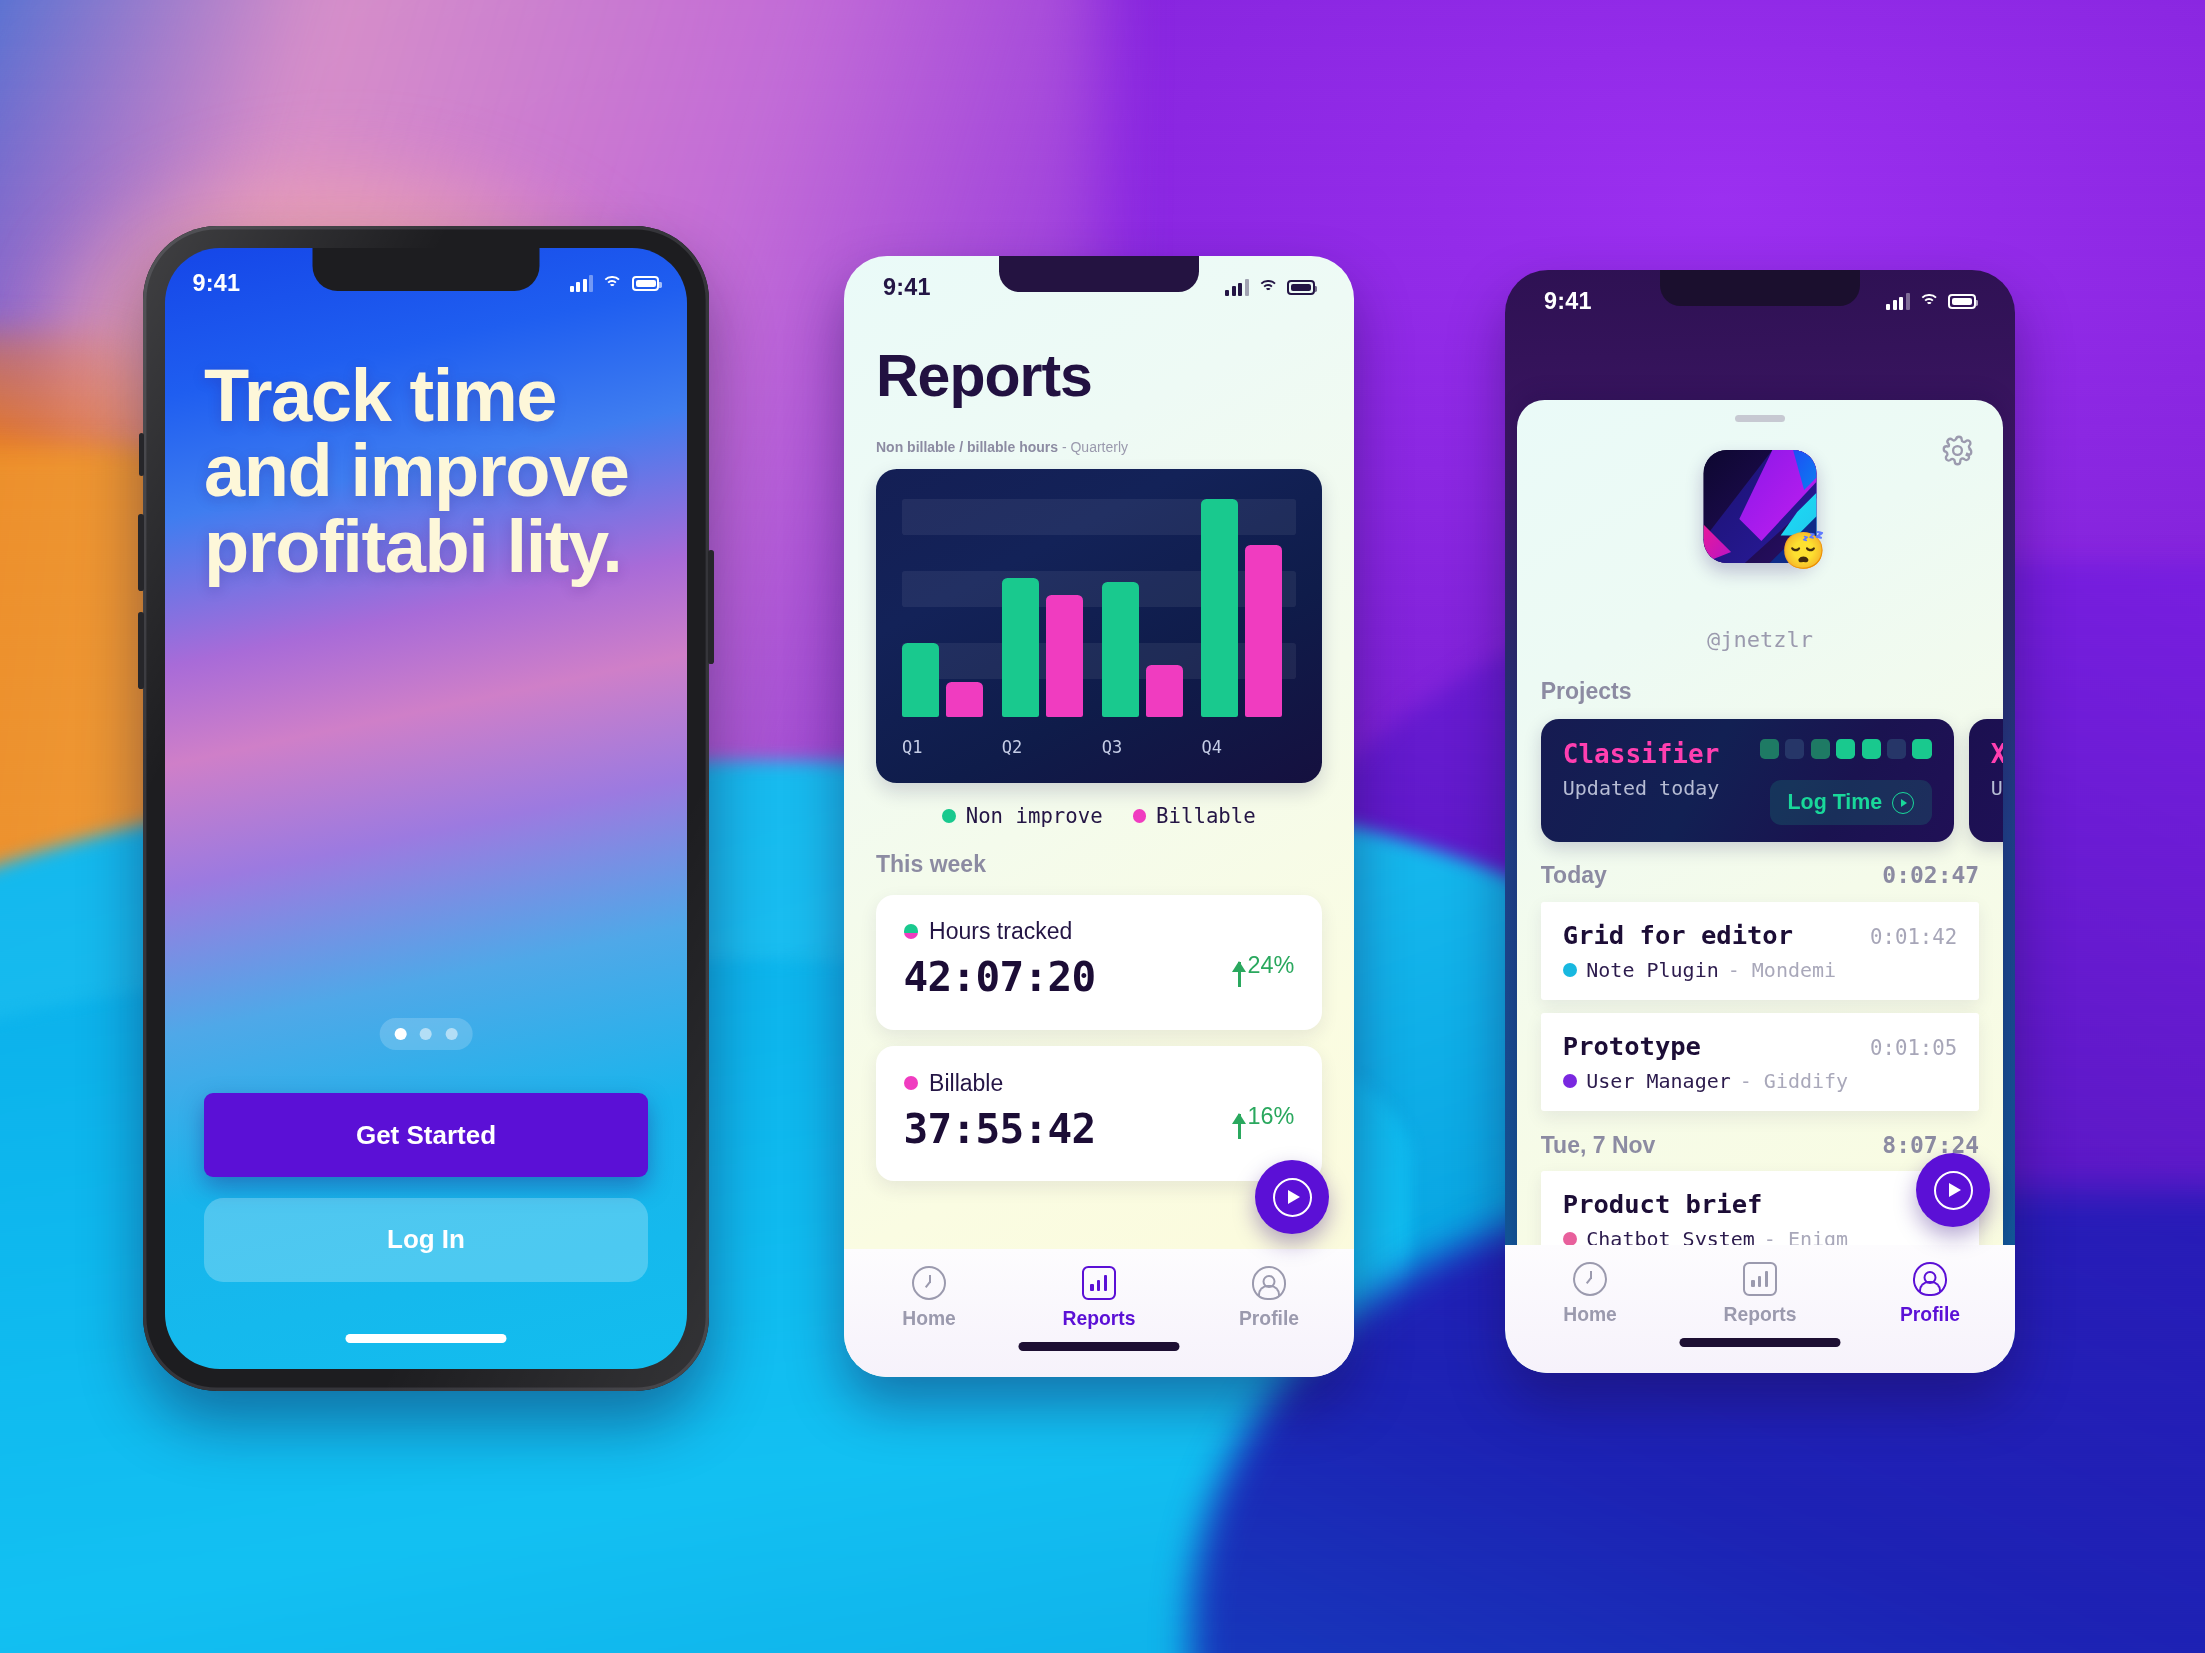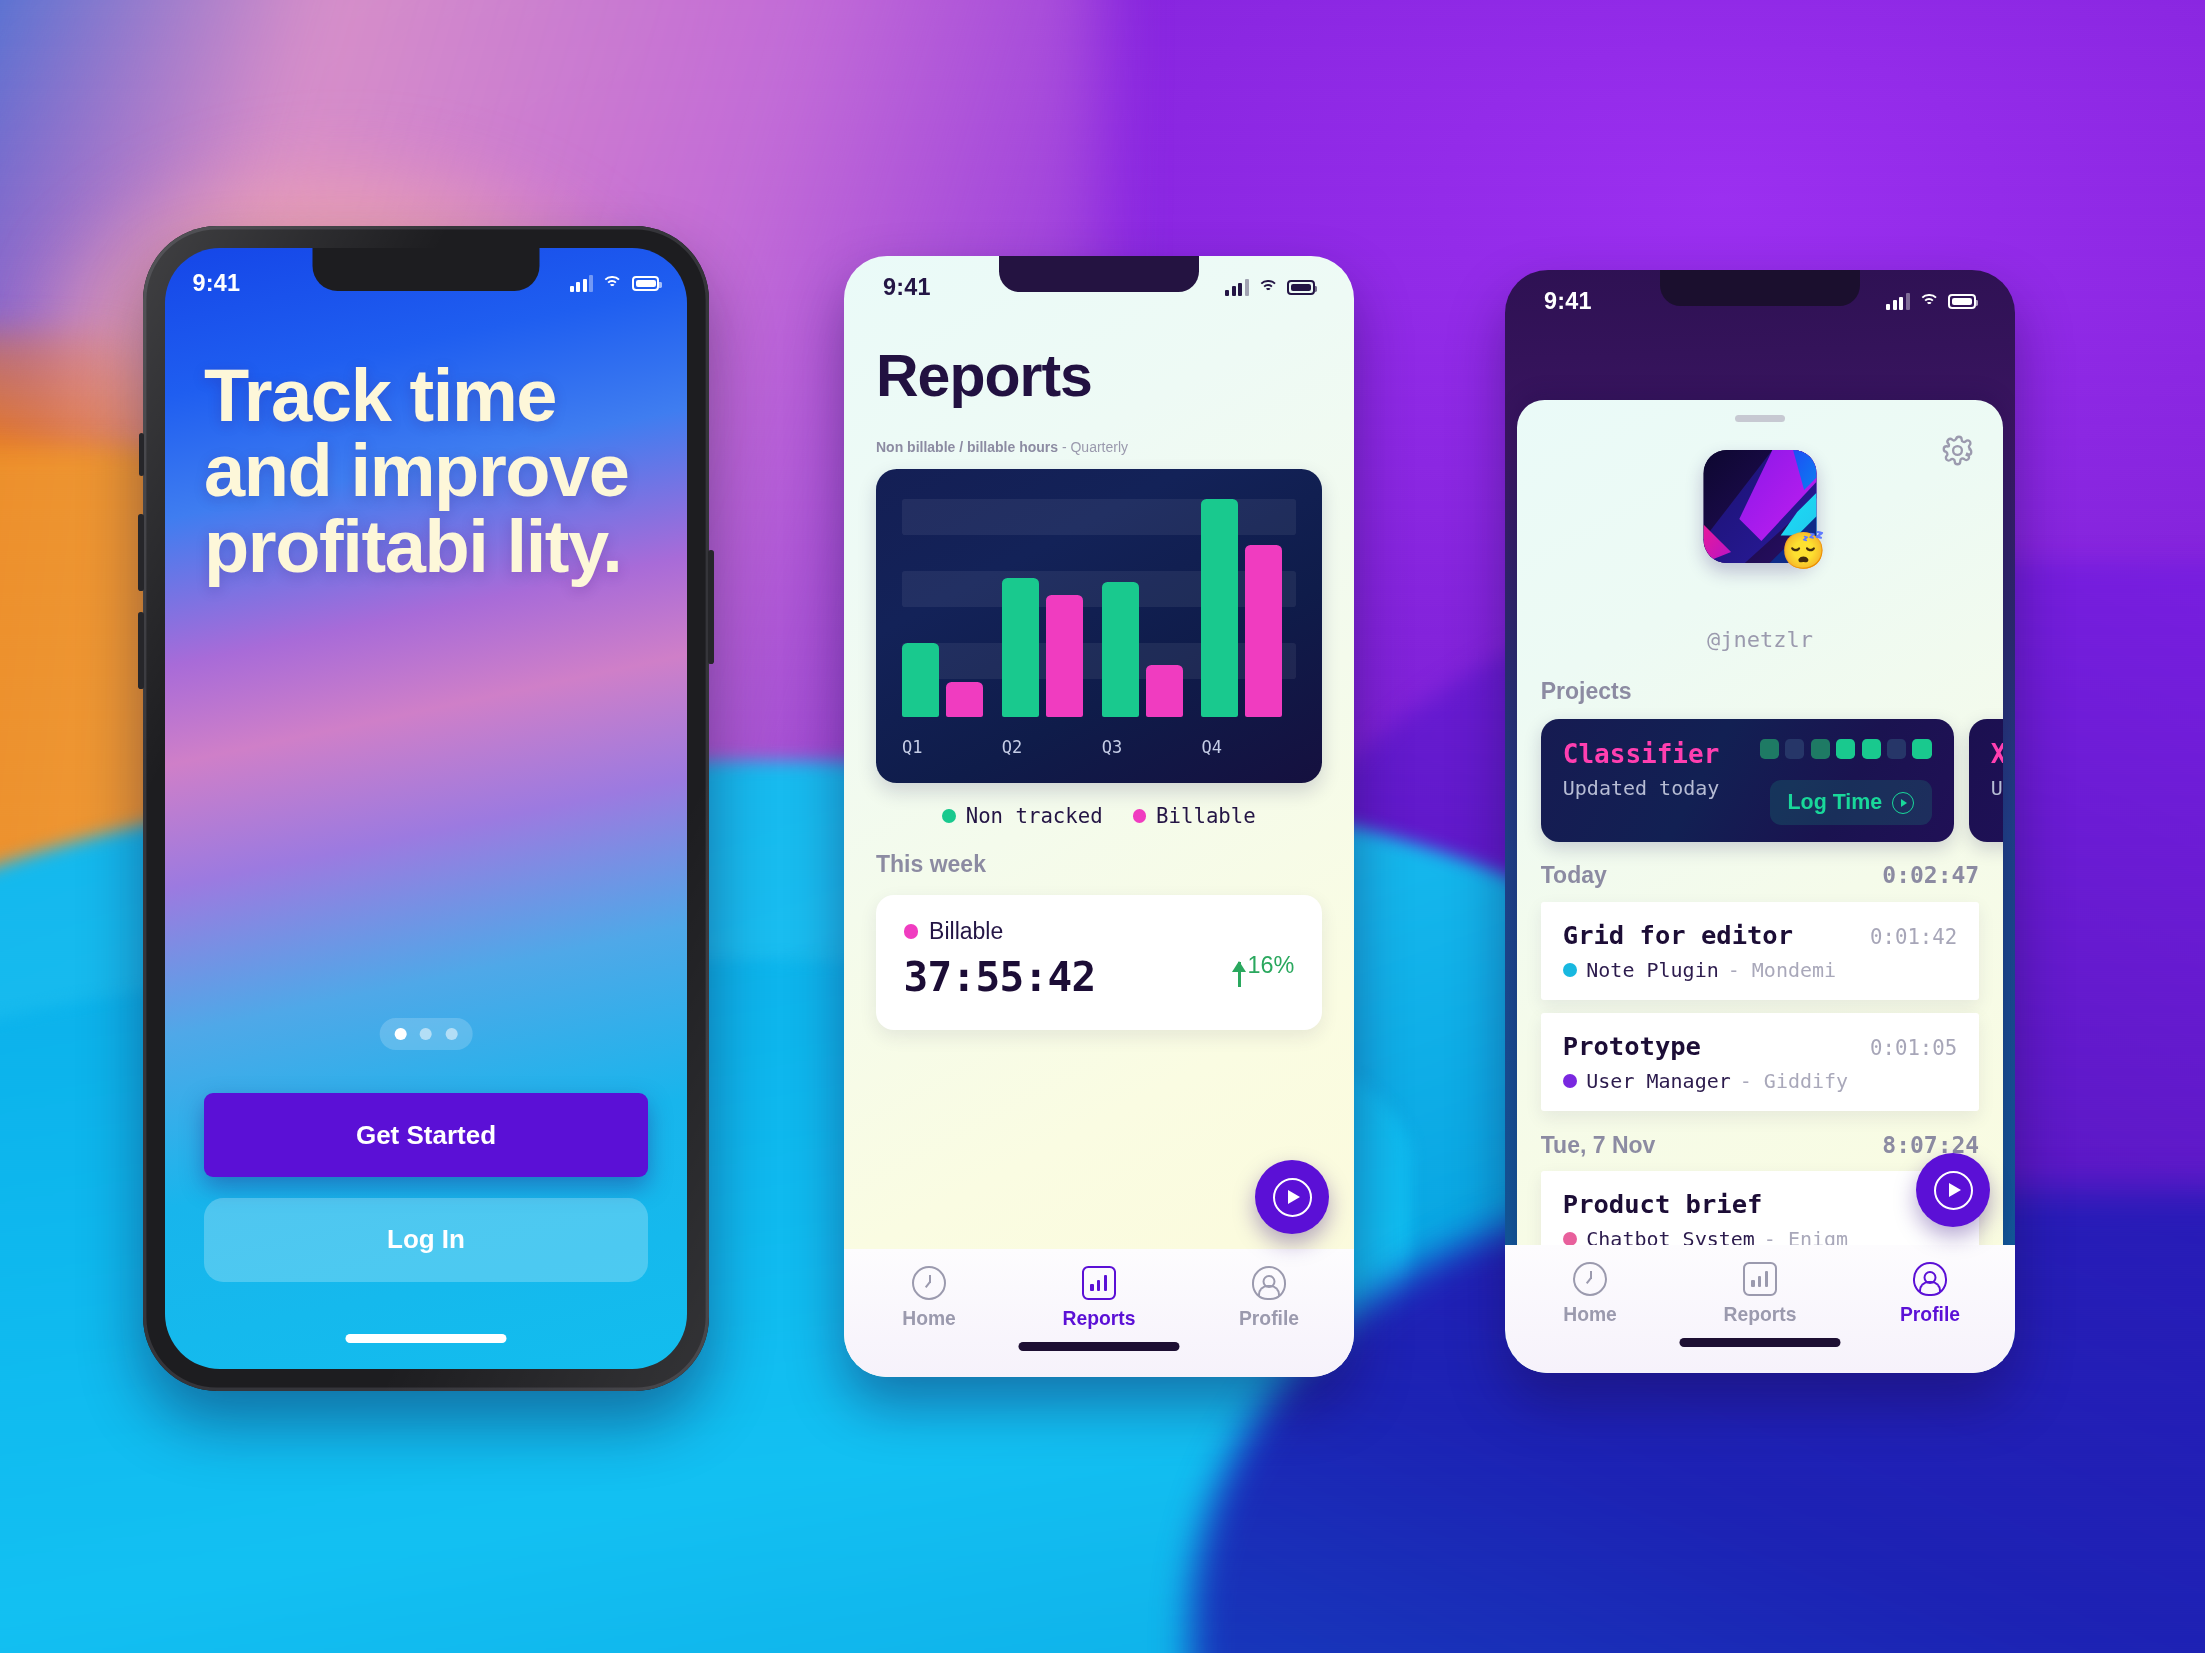--- a/index.html
+++ b/index.html
@@ -373,30 +373,41 @@
             <div>Q1</div>
             <div>Q2</div>
             <div>Q3</div>
             <div>Q4</div>
           </div>
       </div>
 
       <div class="legend">
         <div class="lg">
           <i style="background:#19c98e"></i>
-          <span>Non tracked</span>
+          <span>Non improve</span>
         </div>
         <div class="lg">
           <i style="background:#f03cc0"></i>
           <span>Billable</span>
         </div>
       </div>
 
       <div class="wk">This week</div>
 
+      <div class="stat">
+        <div class="stat-lbl">
+          <i class="dot split"></i>
+          <span>Hours tracked</span>
+        </div>
+        <div class="stat-val">42:07:20</div>
+        <div class="delta">
+          <span class="arrow-up"></span>
+          <span>24%</span>
+        </div>
+      </div>
 
       <div class="stat">
         <div class="stat-lbl">
           <i class="dot" style="background:#f03cc0"></i>
           <span>Billable</span>
         </div>
         <div class="stat-val">37:55:42</div>
         <div class="delta">
           <span class="arrow-up"></span>
           <span>16%</span>

